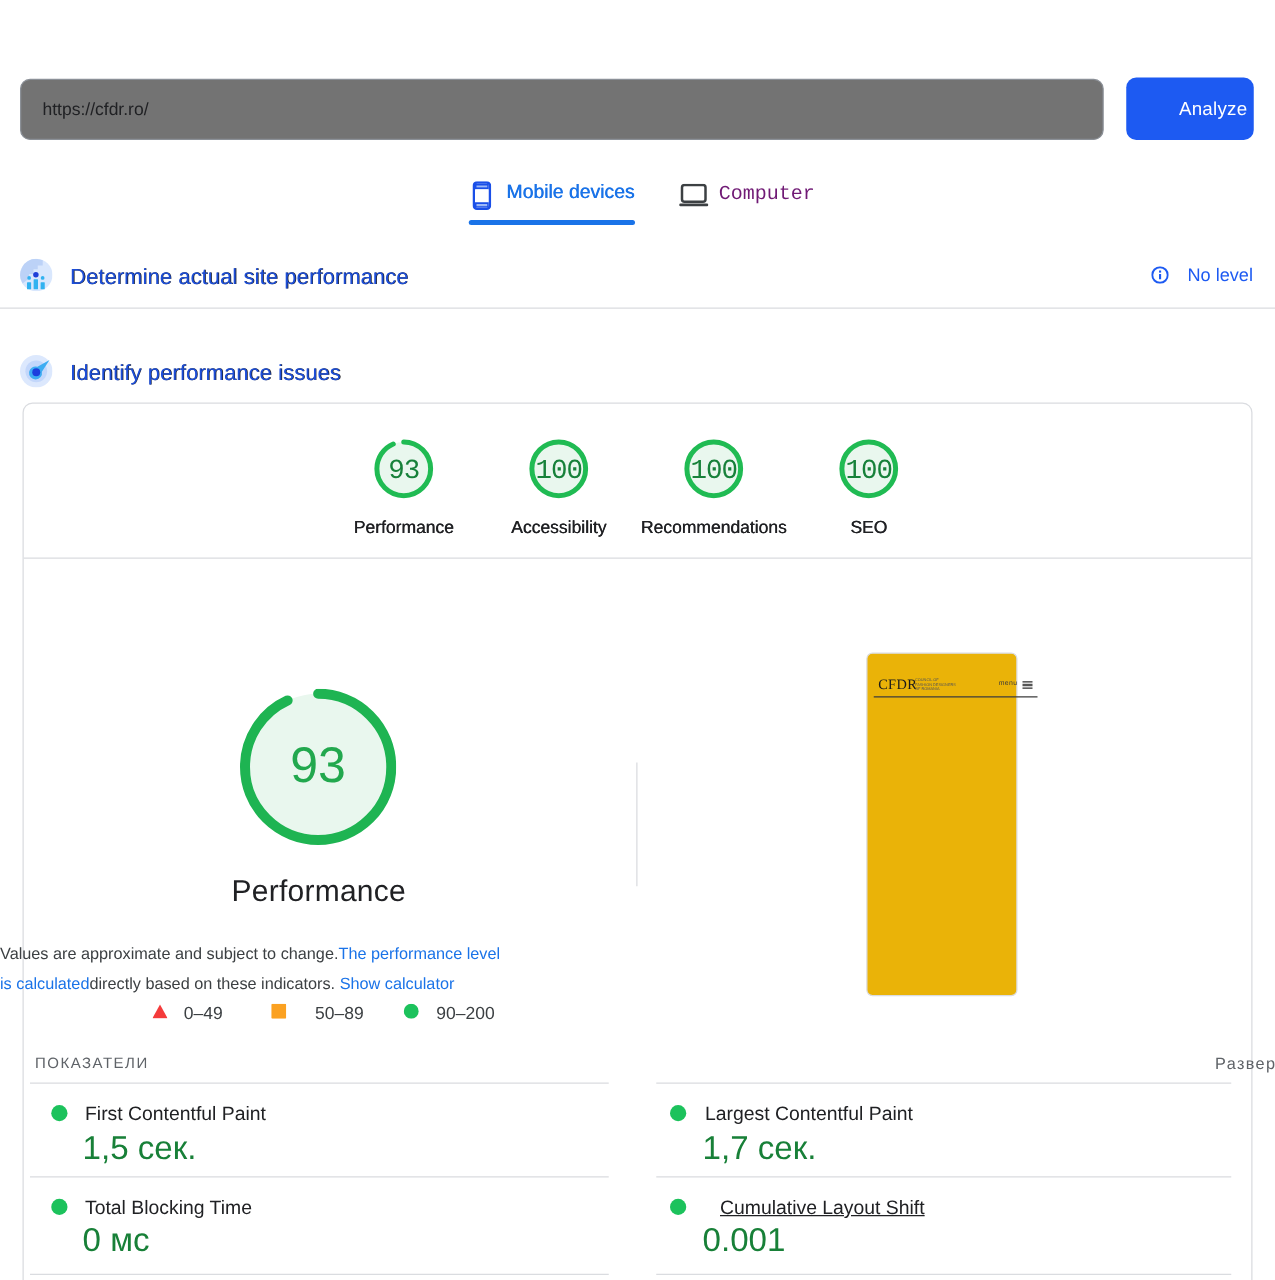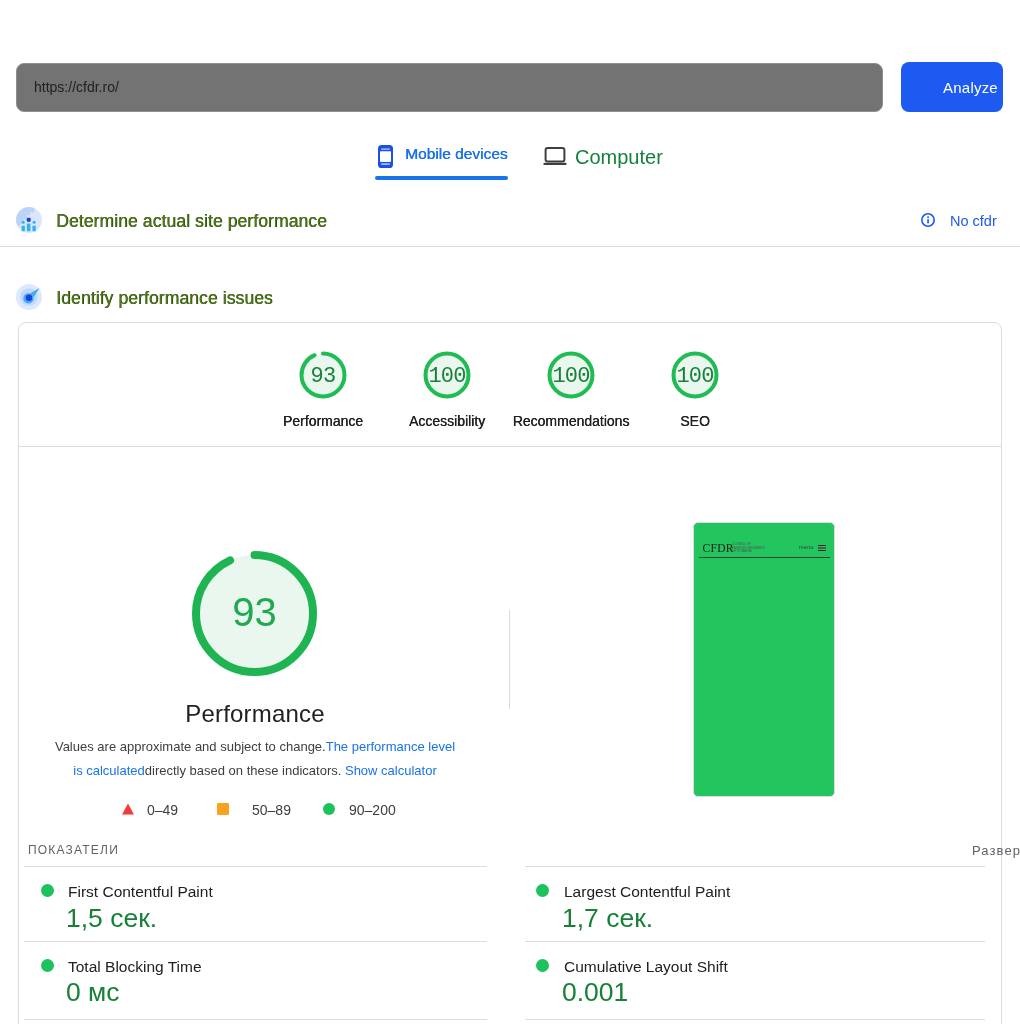--- a/index.html
+++ b/index.html
@@ -6,29 +6,29 @@
   html,body { background:#fff; }
   body { font-family:"Liberation Sans", sans-serif; }
   #page { position:relative; width:1020px; height:1024px; overflow:hidden; background:#fff; }
   .abs { position:absolute; }
   .h1 { font-size:25px; color:#202124; font-weight:400; }
   .input { border:1px solid #8b9097; border-radius:8px; background:#737373; }
   .input span { position:absolute; left:17px; top:15px; font-size:14px; color:#202124; }
   .btn { background:#1d5af2; color:#fff; border-radius:8px; font-size:15px; font-weight:400;
          display:flex; align-items:center; justify-content:center; letter-spacing:0.2px;padding-left:37px;}
   .tabtxt1 { color:#1a73e8; font-size:15.5px; font-weight:400; text-shadow:0.4px 0 0 #1a73e8; }
-  .tabtxt2 { color:#15803d; font-size:20px; font-weight:400; }
+  .tabtxt2 { color:#701a75; font-size:16px; font-weight:400;font-family:Liberation Mono, monospace; }
   .underline { background:#1a73e8; height:3.5px; border-radius:3px; }
-  .sect { font-size:17.5px; font-weight:400; color:#4d7c0f; letter-spacing:0.1px; text-shadow:0.5px 0 0 #202124; }
+  .sect { font-size:17.5px; font-weight:400; color:#1d4ed8; letter-spacing:0.1px; text-shadow:0.5px 0 0 #202124; }
   .nodata { color:#1d5af2; font-size:14.5px; font-weight:400; }
   .hr { background:#dadce0; height:1px; }
   .card { border:1px solid #dadce0; border-radius:8px; background:#fff; }
   .glabel { font-size:14px; color:#202124; text-align:center; text-shadow:0.3px 0 0 #202124; }
   .perf { font-size:24px; color:#202124; text-align:center; letter-spacing:0.2px;}
-  .desc { font-size:13px; color:#3c4043; text-align:center; line-height:23.5px; }
+  .desc { font-size:13px; color:#3c4043; text-align:left; line-height:23.5px;margin-top:16px; }
   .desc a { color:#1a73e8; text-decoration:none; }
   .lgtxt { font-size:14px; color:#3c4043; }
   .caps { font-size:12px; color:#5f6368; letter-spacing:1.2px; font-weight:400; }
   .mlabel { font-size:15.5px; color:#202124; }
   .mvalue { font-size:26.5px; color:#188038; }
   .dot { width:13px; height:13px; border-radius:50%; background:#1cc25c; }
 </style>
 </head>
 <body>
 <div id="page">
@@ -65,21 +65,21 @@
     <rect x="5.6" y="18.8" width="3.3" height="5.5" rx="0.4" fill="#31b2f0"></rect>
     <circle cx="18.1" cy="15.3" r="1.5" fill="#31b2f0"></circle>
     <rect x="16.5" y="18.8" width="3.3" height="5.5" rx="0.4" fill="#31b2f0"></rect>
   </svg>
   <div class="abs sect" style="left:56px; top:211px;">Determine actual site performance</div>
   <svg class="abs" style="left:921px; top:213px;" width="14" height="14" viewBox="0 0 14 14">
     <circle cx="7" cy="7" r="6.2" fill="none" stroke="#1d5af2" stroke-width="1.6"></circle>
     <rect x="6.2" y="6.2" width="1.7" height="4.2" fill="#1d5af2"></rect>
     <rect x="6.2" y="3.4" width="1.7" height="1.7" fill="#1d5af2"></rect>
   </svg>
-  <div class="abs nodata" style="left:950px; top:213px;">No cfdr</div>
+  <div class="abs nodata" style="left:950px; top:213px;">No level</div>
 
   <div class="abs hr" style="left:0px; top:246px; width:1020px;"></div>
 
   <svg class="abs" style="left:15.5px; top:284px;" width="26" height="26" viewBox="0 0 26 26">
     <circle cx="13" cy="13" r="13" fill="#dce8fd"></circle>
     <circle cx="13" cy="13" r="8.7" fill="#c3d7fb"></circle>
     <path d="M23.6 3.9 L14 9.4 A5.2 5.2 0 1 0 17.5 13.3 Z" fill="#3eadf2"></path>
     <circle cx="13" cy="13.7" r="3.2" fill="#1c3fdd"></circle>
   </svg>
   <div class="abs sect" style="left:56px; top:288px;">Identify performance issues</div>
@@ -116,21 +116,21 @@
   <div class="abs hr" style="left:19px; top:446px; width:982px;"></div>
 
   <svg class="abs" style="left:192px; top:551px;" width="125" height="125" viewBox="0 0 125 125">
     <circle cx="62.5" cy="62.5" r="58.5" fill="#e9f7ee"></circle>
     <circle cx="62.5" cy="62.5" r="58.5" fill="none" stroke="#1eb452" stroke-width="8" stroke-linecap="round" stroke-dasharray="341.8 25.7" transform="rotate(-90 62.5 62.5)"></circle>
     <text x="62.5" y="74.5" text-anchor="middle" font-family="Liberation Sans, sans-serif" font-size="40" fill="#22a84e">93</text>
   </svg>
 
   <div class="abs" style="left:509px; top:610px; width:1px; height:99px; background:#dadce0;"></div>
 
-  <div class="abs" style="left:693px; top:522px; width:142px; height:275px; border:1px solid #dadce0; border-radius:5px; background:#22c55e;">
+  <div class="abs" style="left:693px; top:522px; width:121px; height:275px; border:1px solid #dadce0; border-radius:5px; background:#eab308;">
     <div style="position:absolute; left:8.5px; top:18.5px; font-family:'Liberation Serif',serif; font-size:11.5px; color:#1b1b1b; letter-spacing:0.3px;">CFDR</div>
     <div style="position:absolute; left:38px; top:20px; font-size:3.1px; line-height:3.5px; color:#555; white-space:nowrap;">COUNCIL OF<br>FASHION DESIGNERS<br>OF ROMANIA</div>
     <div style="position:absolute; left:105px; top:20.5px; font-size:5.5px; color:#3a3a3a; font-weight:400; letter-spacing:0.3px;">menu</div>
     <div style="position:absolute; left:123.5px; top:22.2px; width:8px;">
       <div style="height:1.3px; background:#2c2c2c; margin-bottom:1px;"></div>
       <div style="height:1.3px; background:#555; margin-bottom:1px;"></div>
       <div style="height:1.3px; background:#2c2c2c;"></div>
     </div>
     <div style="position:absolute; left:5px; top:33.7px; width:131px; height:1px; background:#3c3c3c;"></div>
   </div>
@@ -163,19 +163,19 @@
   <div class="abs mlabel" style="left:564px; top:883px;">Largest Contentful Paint</div>
   <div class="abs mvalue" style="left:562px; top:903px;">1,7 сек.</div>
 
   <div class="abs hr" style="left:24px; top:941px; width:463px;"></div>
   <div class="abs hr" style="left:525px; top:941px; width:460px;"></div>
 
   <div class="abs dot" style="left:41px; top:959px;"></div>
   <div class="abs mlabel" style="left:68px; top:958px;">Total Blocking Time</div>
   <div class="abs mvalue" style="left:66px; top:977px;">0 мс</div>
   <div class="abs dot" style="left:536px; top:959px;"></div>
-  <div class="abs mlabel" style="left:564px; top:958px;">Cumulative Layout Shift</div>
+  <div class="abs mlabel" style="left:576px; top:958px;text-decoration:underline;">Cumulative Layout Shift</div>
   <div class="abs mvalue" style="left:562px; top:977px;">0.001</div>
 
   <div class="abs hr" style="left:24px; top:1019px; width:463px;"></div>
   <div class="abs hr" style="left:525px; top:1019px; width:460px;"></div>
 
 </div>
 
 </body></html>

